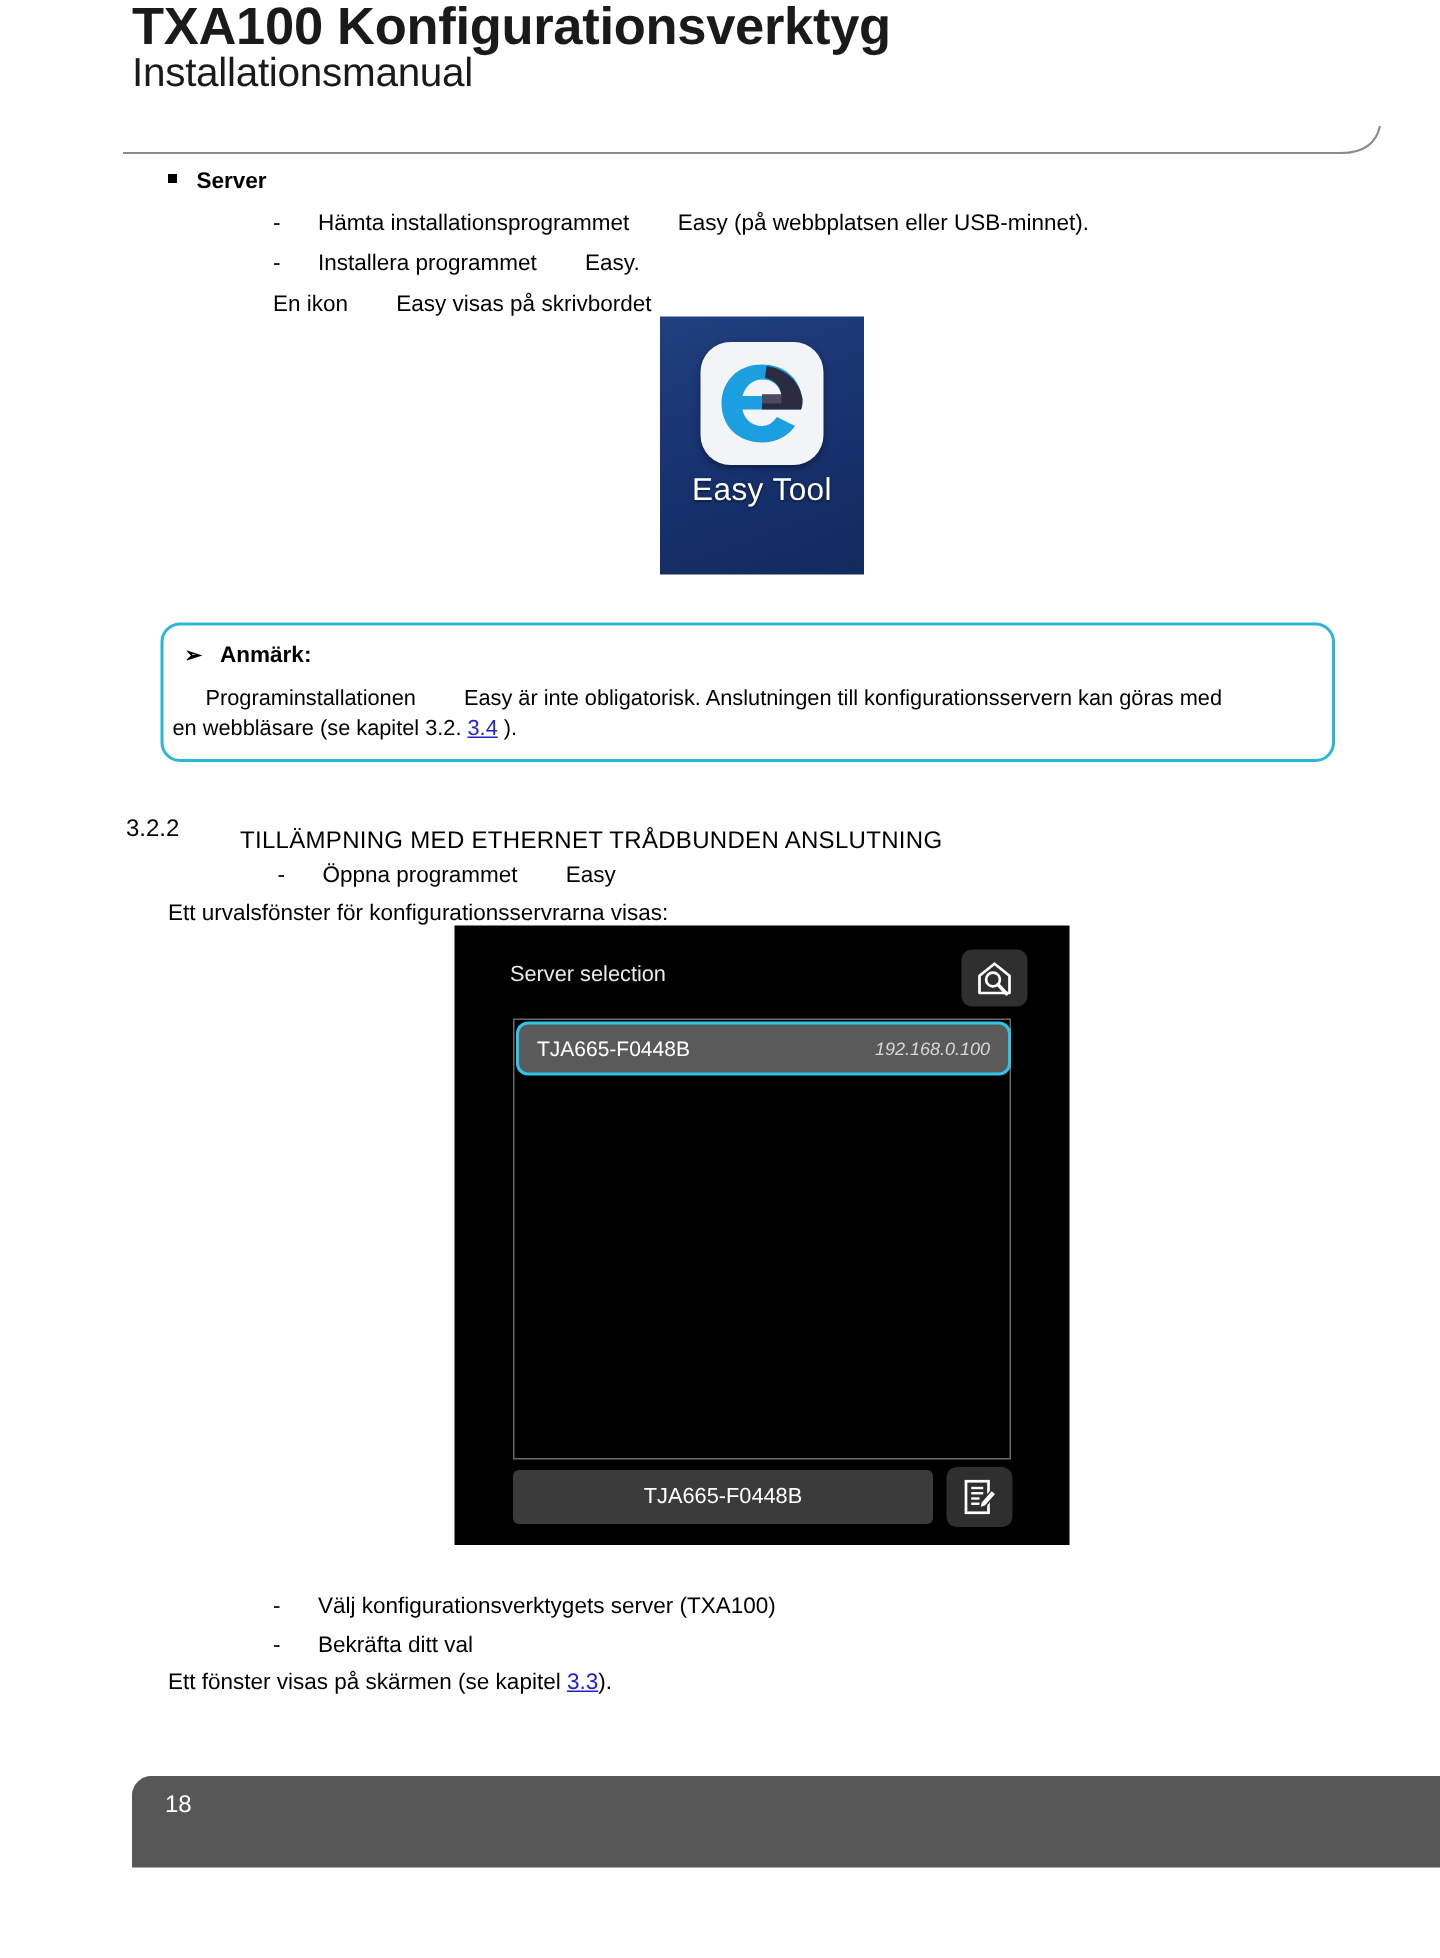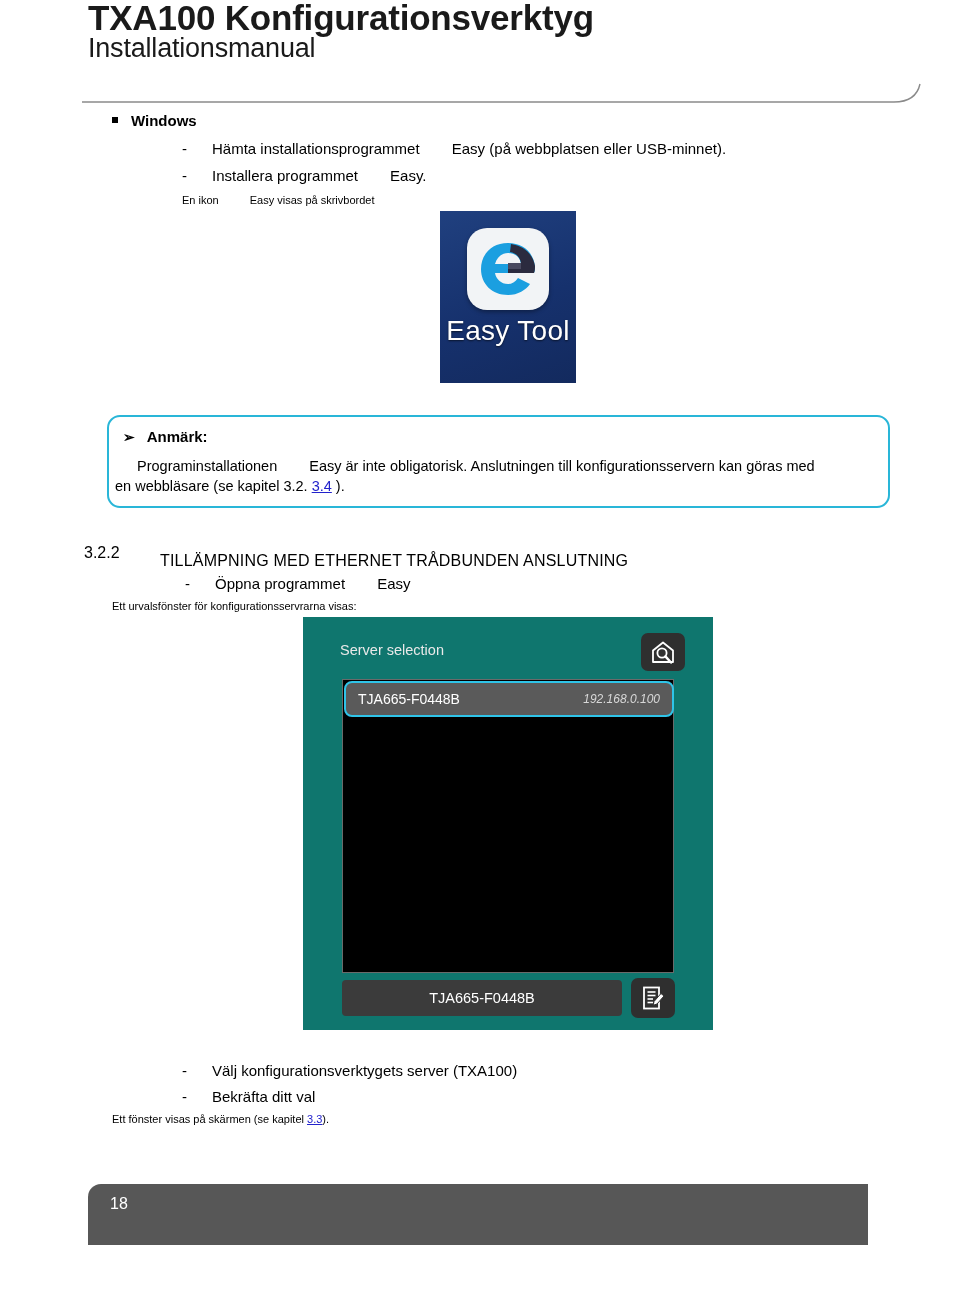--- a/index.html
+++ b/index.html
@@ -76,21 +76,21 @@
     align-items: baseline;
   }
   .dash-line .dash {
     width: 30px;
     flex: none;
     text-align: left;
   }
 
   .plain-line {
     position: absolute;
-    font-size: 11px;
+    font-size: 15px;
   }
 
   b, .b { font-weight: normal; margin-left: 28px; }
 
   
   .easy-icon-img {
     position: absolute;
     left: 440px;
     top: 211px;
     width: 136px;
@@ -116,21 +116,21 @@
     width: 60px;
     height: 58px;
   }
   .easy-tool-label {
     position: absolute;
     left: 0;
     top: 104px;
     width: 136px;
     text-align: center;
     color: #ffffff;
-    font-size: 28px;
+    font-size: 21px;
     letter-spacing: 0.3px;
     text-shadow: 0 1px 2px rgba(0,0,0,0.6);
   }
 
   
   .note-box {
     position: absolute;
     left: 107px;
     top: 415px;
     width: 783px;
@@ -181,21 +181,21 @@
     letter-spacing: 0.2px;
   }
 
   
   .app-shot {
     position: absolute;
     left: 303px;
     top: 617px;
     width: 410px;
     height: 413px;
-    background: #0f766e;
+    background: #000000;
     padding-left: 28px;
   }
   .app-title {
     position: absolute;
     left: 37px;
     top: 25px;
     color: #e9e9e9;
     font-size: 14.5px;
   }
   .app-search-btn {
@@ -268,21 +268,21 @@
     display: flex;
     align-items: center;
     justify-content: center;
   }
 
   
   .footer-bar {
     position: absolute;
     left: 88px;
     top: 1184px;
-    width: 780px;
+    width: 872px;
     height: 61px;
     background: #575757;
     border-top-left-radius: 13px;
   }
   .page-num {
     position: absolute;
     left: 22px;
     top: 11px;
     color: #ffffff;
     font-size: 16px;
@@ -295,21 +295,21 @@
 <div class="doc-subtitle">Installationsmanual</div>
 
 <div class="header-rule">
   <svg width="845" height="30" viewBox="0 0 845 30" xmlns="http://www.w3.org/2000/svg">
     <path d="M0 20 L812 20 Q834 20 838 2" fill="none" stroke="#8a8a8a" stroke-width="1.4"></path>
   </svg>
 </div>
 
 <div class="bullet-win">
   <span class="sq-bullet"></span>
-  <span>Windows</span>
+  <span>Server</span>
 </div>
 
 <div class="dash-line" style="left:182px; top:140px;">
   <span class="dash">-</span>
   <span><span>Hämta installationsprogrammet </span><b>Easy</b><span> (på webbplatsen eller USB-minnet).</span></span>
 </div>
 
 <div class="dash-line" style="left:182px; top:167px;">
   <span class="dash">-</span>
   <span><span>Installera programmet </span><b>Easy.</b></span>

